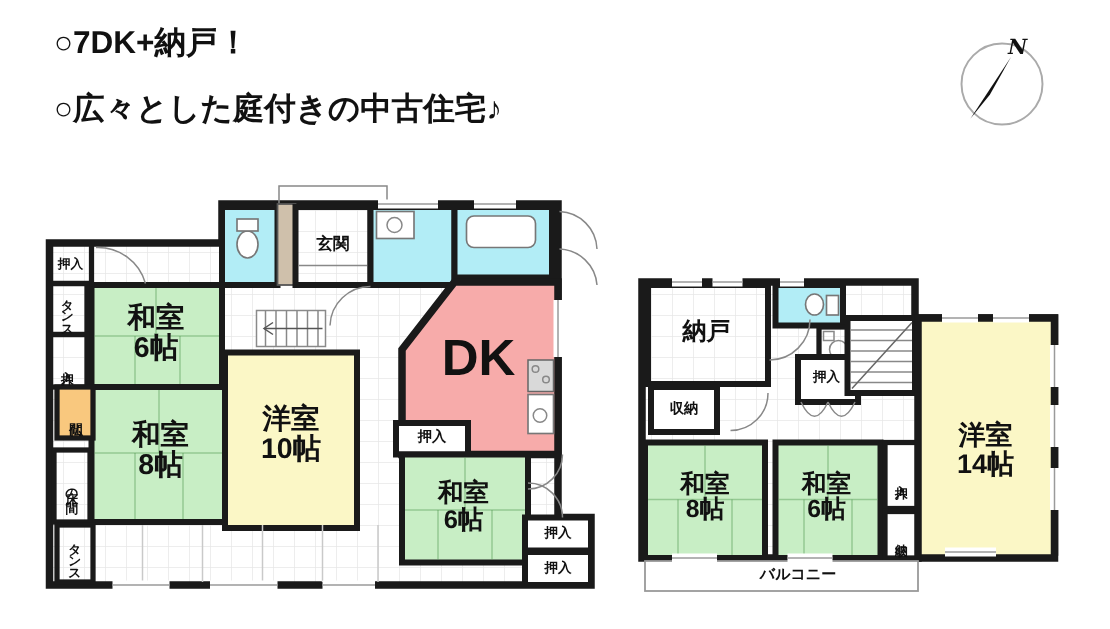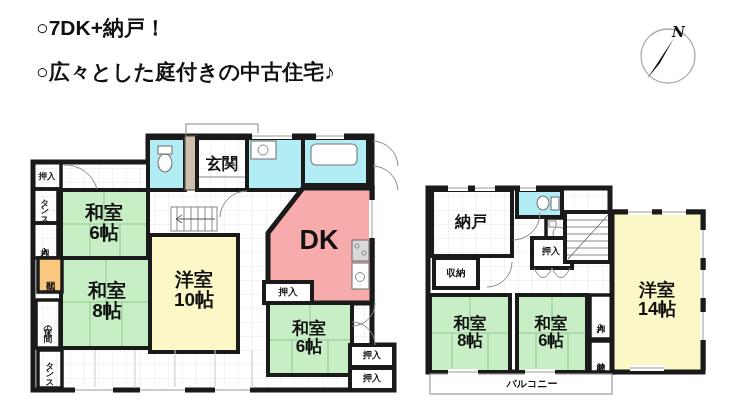--- a/index.html
+++ b/index.html
@@ -240,22 +240,22 @@
     <div>6帖</div>
   </div>
   <div class="lbl" style="left:107px;top:301px;font-size:19px;">
     <div>和室</div>
     <div>8帖</div>
   </div>
   <div class="lbl" style="left:194px;top:290px;font-size:19px;">
     <div>洋室</div>
     <div>10帖</div>
   </div>
-  <div class="lbl" style="left:319px;top:240px;font-size:27px;">DK</div>
-  <div class="lbl" style="left:222px;top:164px;font-size:16px;">玄関</div>
+  <div class="lbl" style="left:319px;top:240px;font-size:34px;">DK</div>
+  <div class="lbl" style="left:222px;top:164px;font-size:11px;">玄関</div>
   <div class="lbl" style="left:309px;top:338px;font-size:17px;">
     <div>和室</div>
     <div>6帖</div>
   </div>
   <div class="lbl" style="left:288px;top:292px;font-size:9.5px;">押入</div>
   <div class="lbl" style="left:372px;top:356px;font-size:9px;">押入</div>
   <div class="lbl" style="left:372px;top:379px;font-size:9px;">押入</div>
 
   <div class="lbl" style="left:471px;top:222px;font-size:16px;">納戸</div>
   <div class="lbl" style="left:551px;top:252px;font-size:9px;">押入</div>

